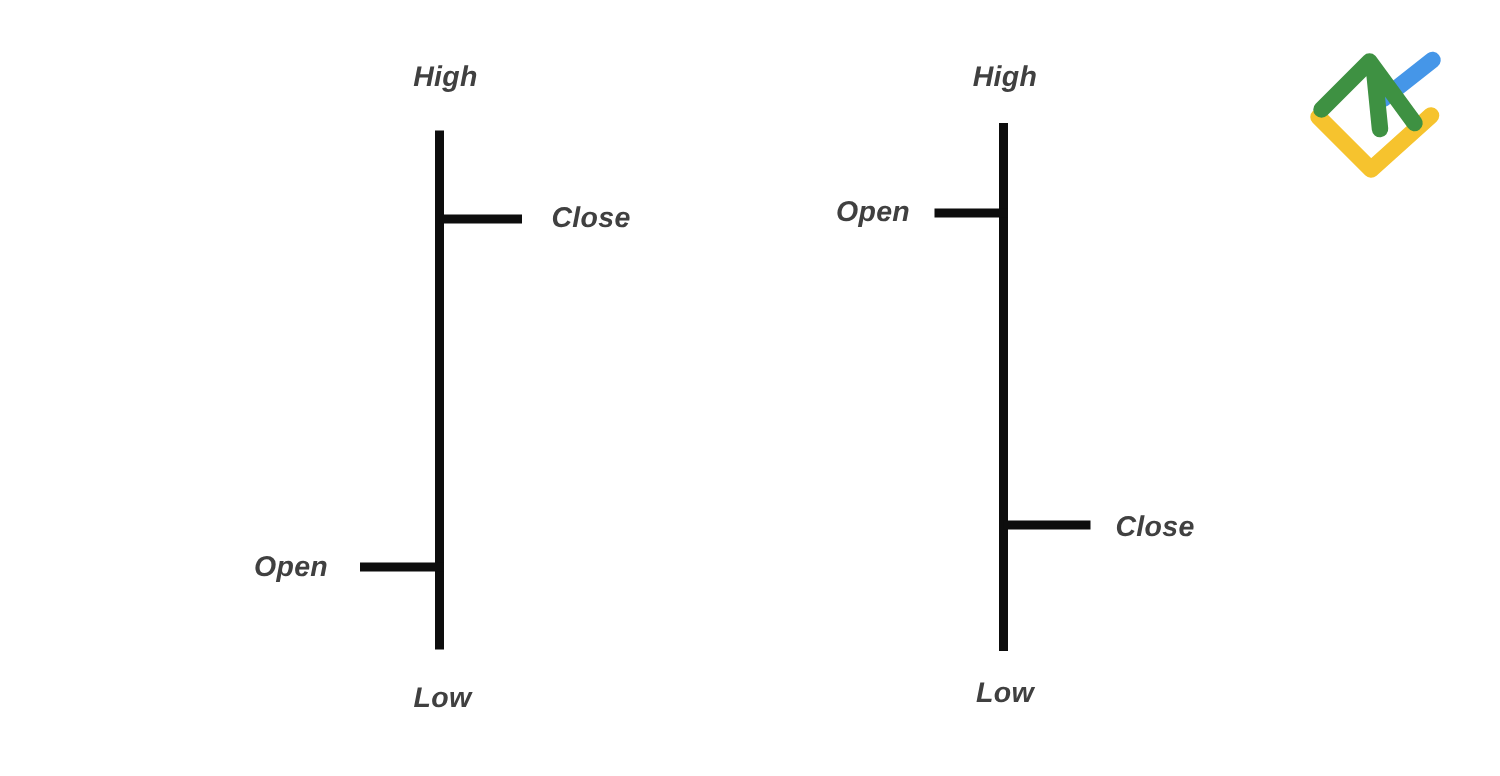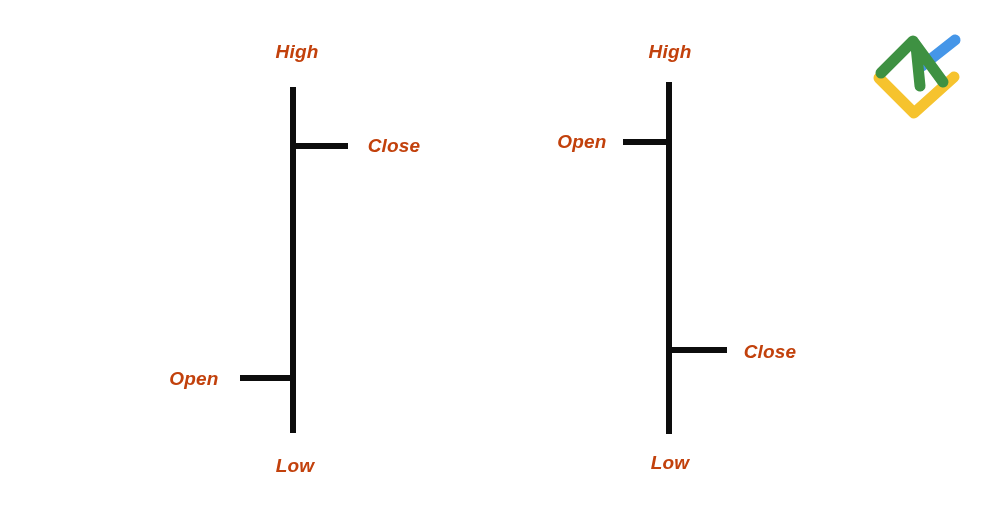--- a/index.html
+++ b/index.html
@@ -15,21 +15,21 @@
     background: #ffffff;
     overflow: hidden;
   }
   .ohlc-label {
     position: absolute;
     width: 100px;
     text-align: center;
     font-size: 19px;
     font-weight: bold;
     font-style: italic;
-    color: #c2410c;
+    color: #404040;
     line-height: 22px;
     letter-spacing: 0.2px;
     user-select: none;
   }
   .vline {
     position: absolute;
     width: 6px;
     background: #0d0d0d;
   }
   .tick {

